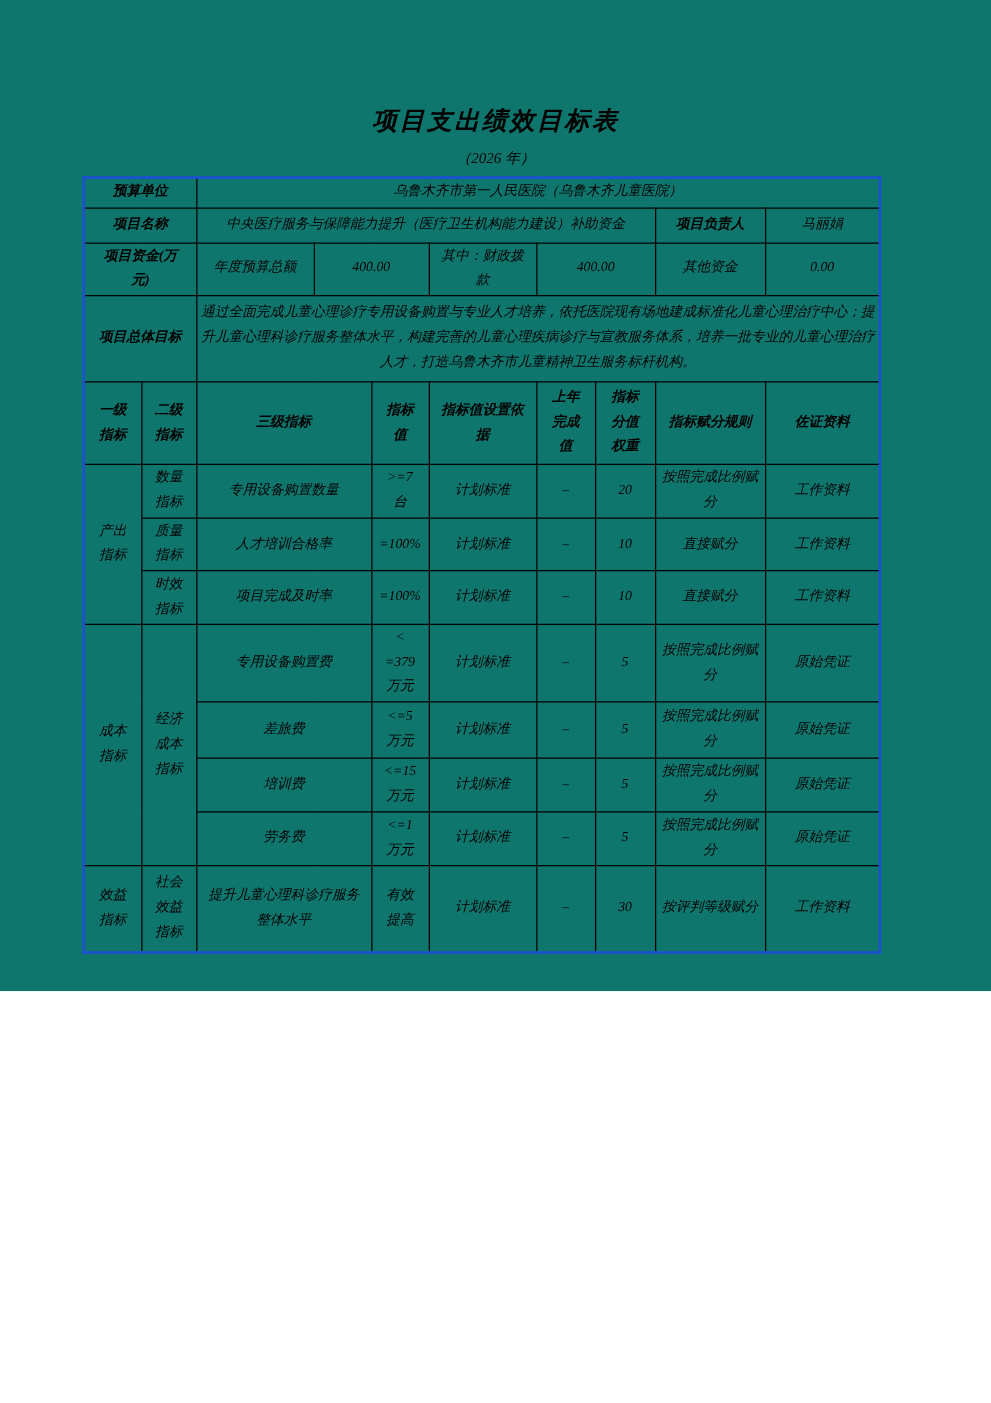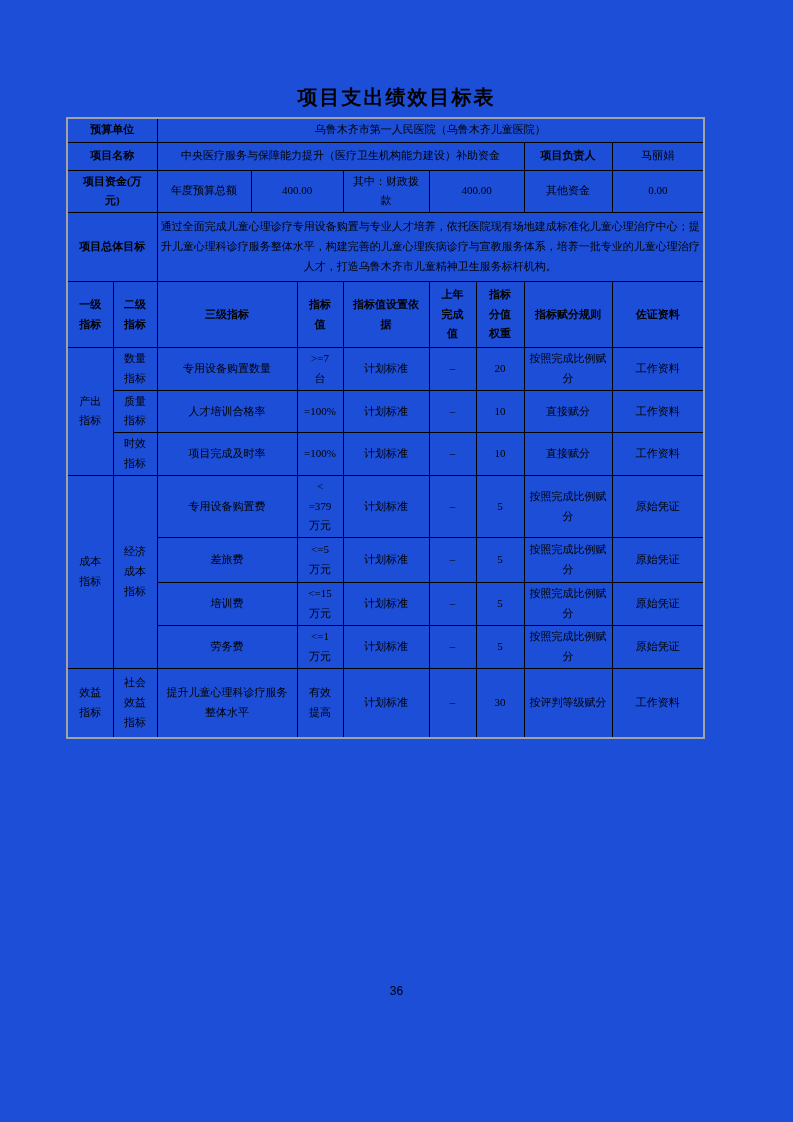--- a/index.html
+++ b/index.html
@@ -1,44 +1,45 @@
 <!DOCTYPE html>
 <html><head>
 <meta charset="utf-8">
 <style>
   html, body { margin: 0; padding: 0; background: #ffffff; }
   .page {
     position: relative;
     width: 793px;
-    height: 1122px;
-    background: #1d4ed8;
+    height: 793px;
+    background: #0f766e;
     color: #000000;
     font-family: "Liberation Serif", "DejaVu Serif", serif;
     overflow: hidden;
+    font-style: italic;
   }
   .doc-title {
     padding-top: 84px;
     text-align: center;
     font-size: 20px;
     font-weight: bold;
     letter-spacing: 2px;
     line-height: 26px;
   }
   .doc-subtitle {
     margin-top: 9px;
     text-align: center;
     font-size: 12px;
     line-height: 15px;
   }
   table.tbl {
     border-collapse: collapse;
     table-layout: fixed;
     margin: 7px 0 0 66px;
     width: 637px;
-    border: 2px solid #a3a3a3;
+    border: 2px solid #1d4ed8;
   }
   .tbl td {
     border: 1px solid #000;
     text-align: center;
     vertical-align: middle;
     font-size: 11px;
     line-height: 1.8;
     padding: 1px 2px;
     white-space: pre-line;
     overflow: hidden;
@@ -72,20 +73,21 @@
     font-size: 12px;
     font-family: "Liberation Sans", "DejaVu Sans", sans-serif;
   }
 </style>
 </head>
 <body>
 
 <div class="page">
 
   <div class="doc-title">项目支出绩效目标表</div>
+  <div class="doc-subtitle">（2026 年）</div>
 
   <table class="tbl">
     <colgroup>
       <col style="width:46px">
         <col style="width:44px">
         <col style="width:94px">
         <col style="width:46px">
       <col style="width:46px">
         <col style="width:86px">
         <col style="width:47px">

